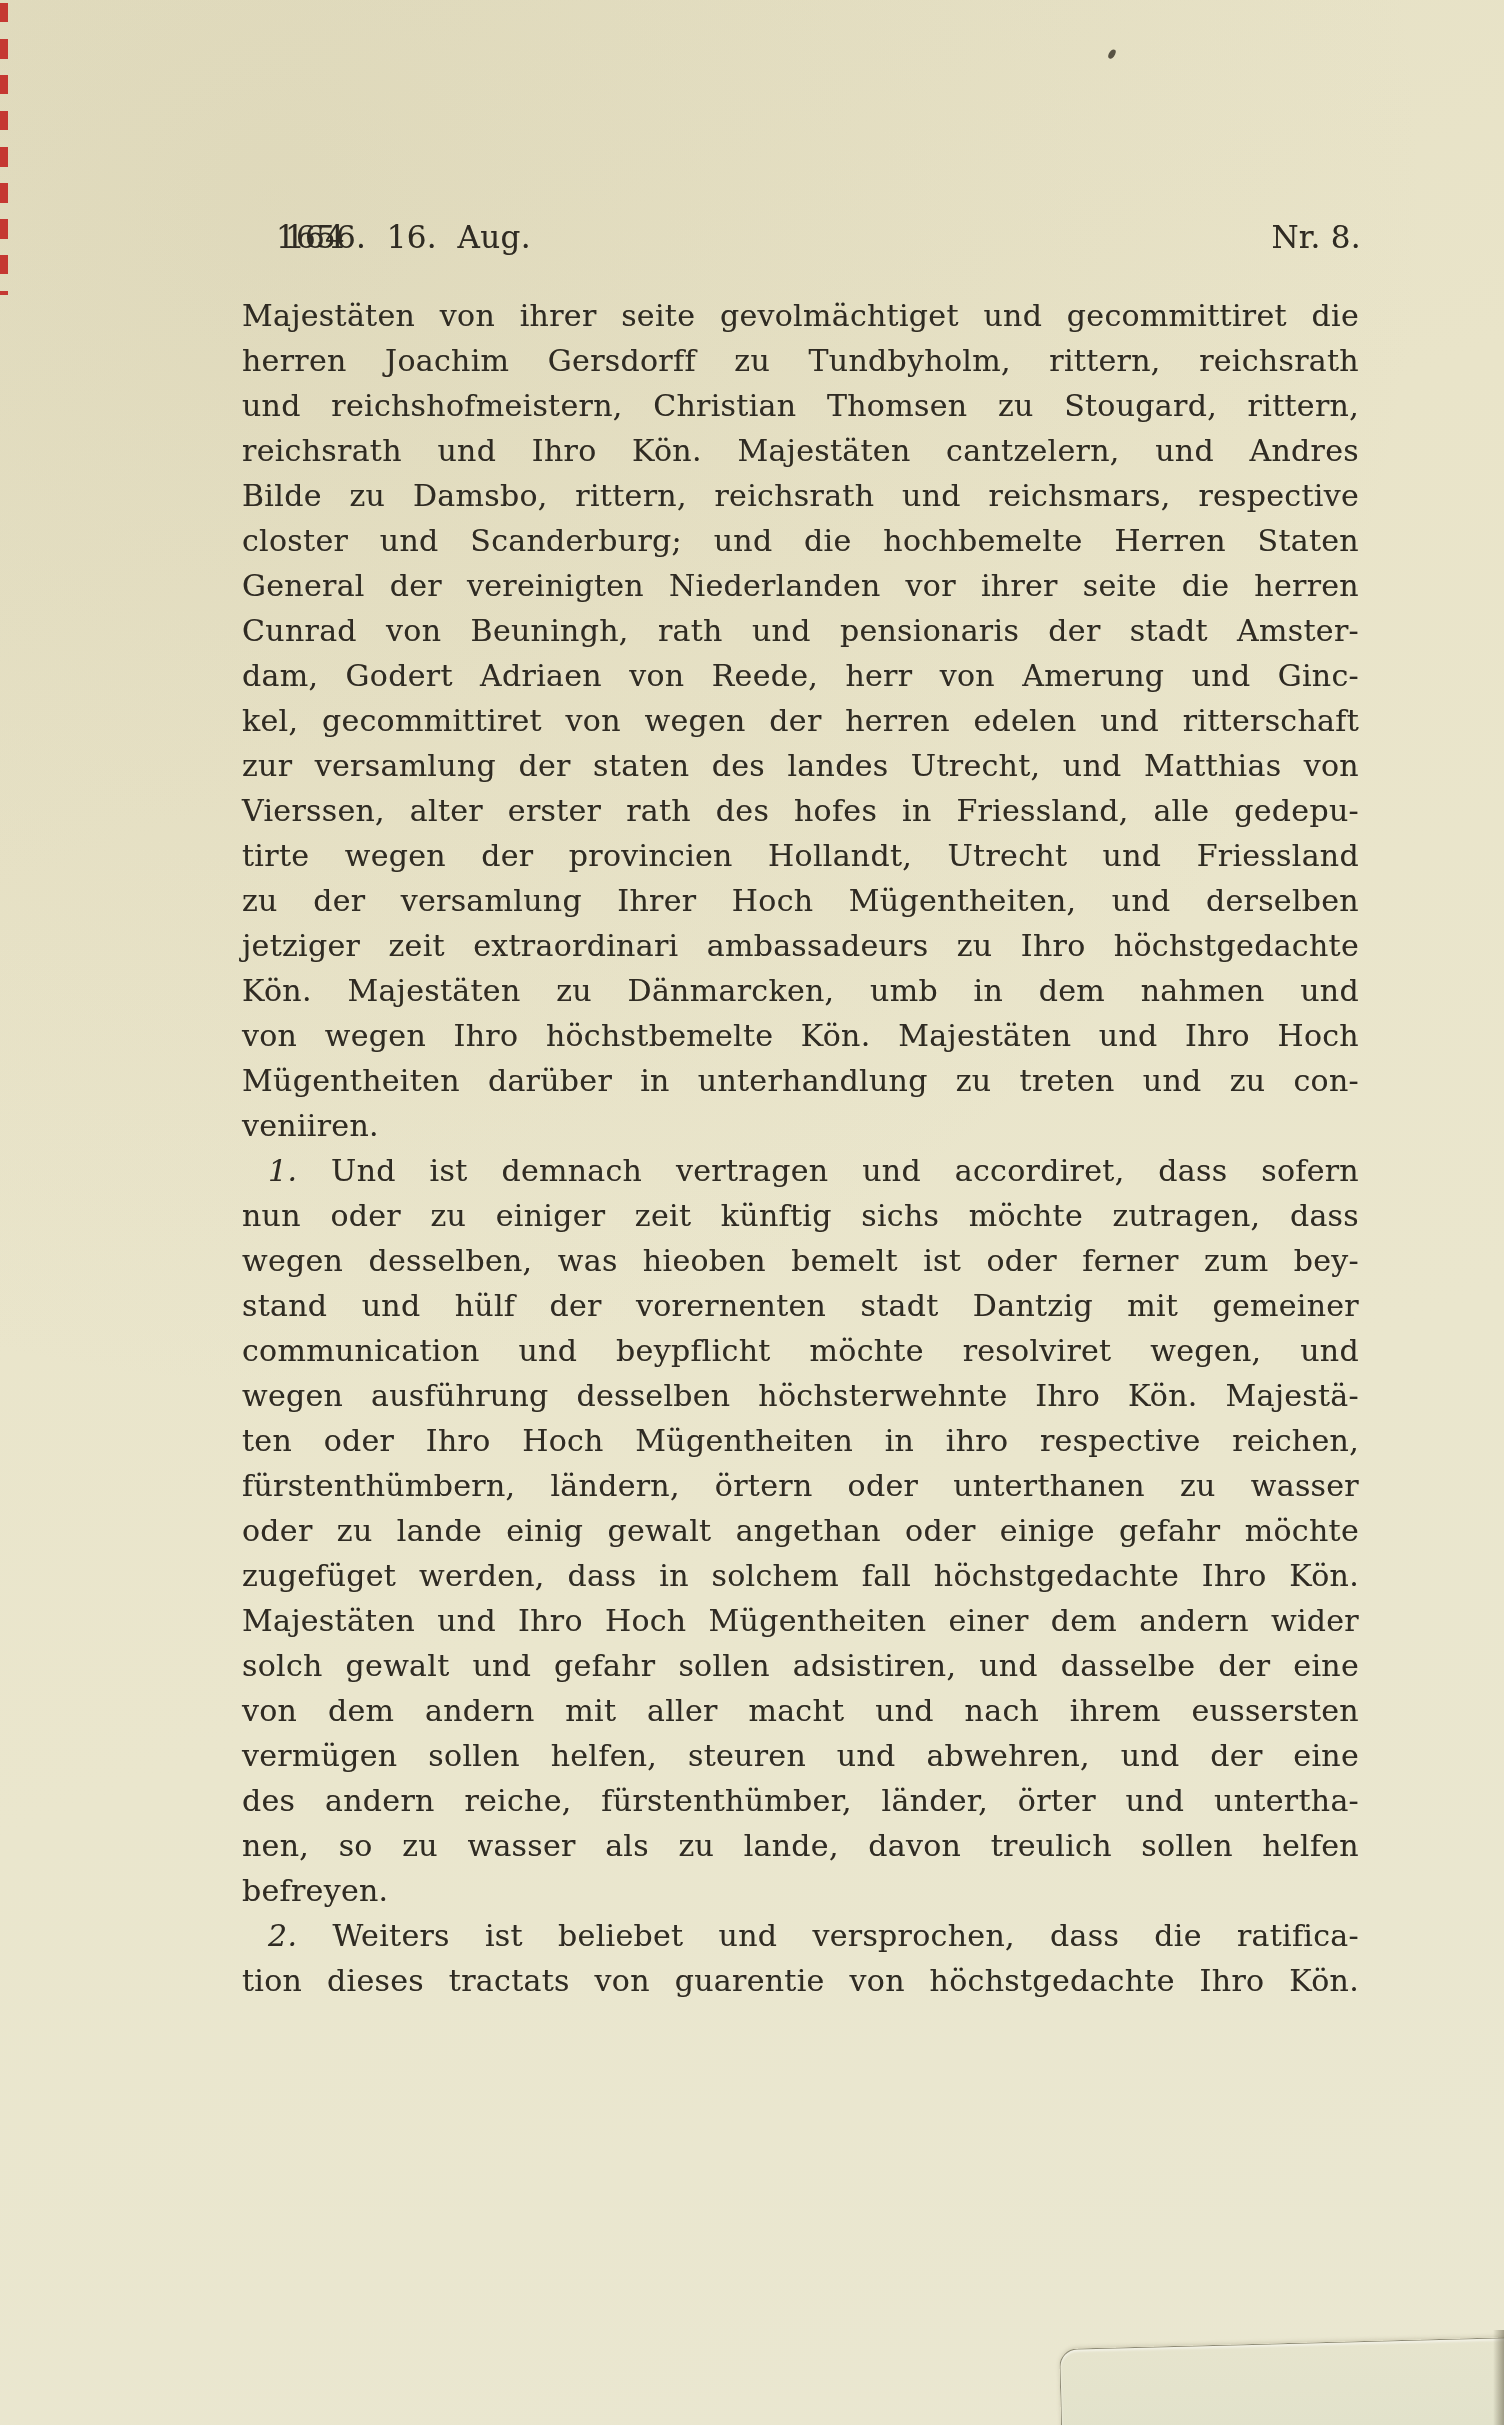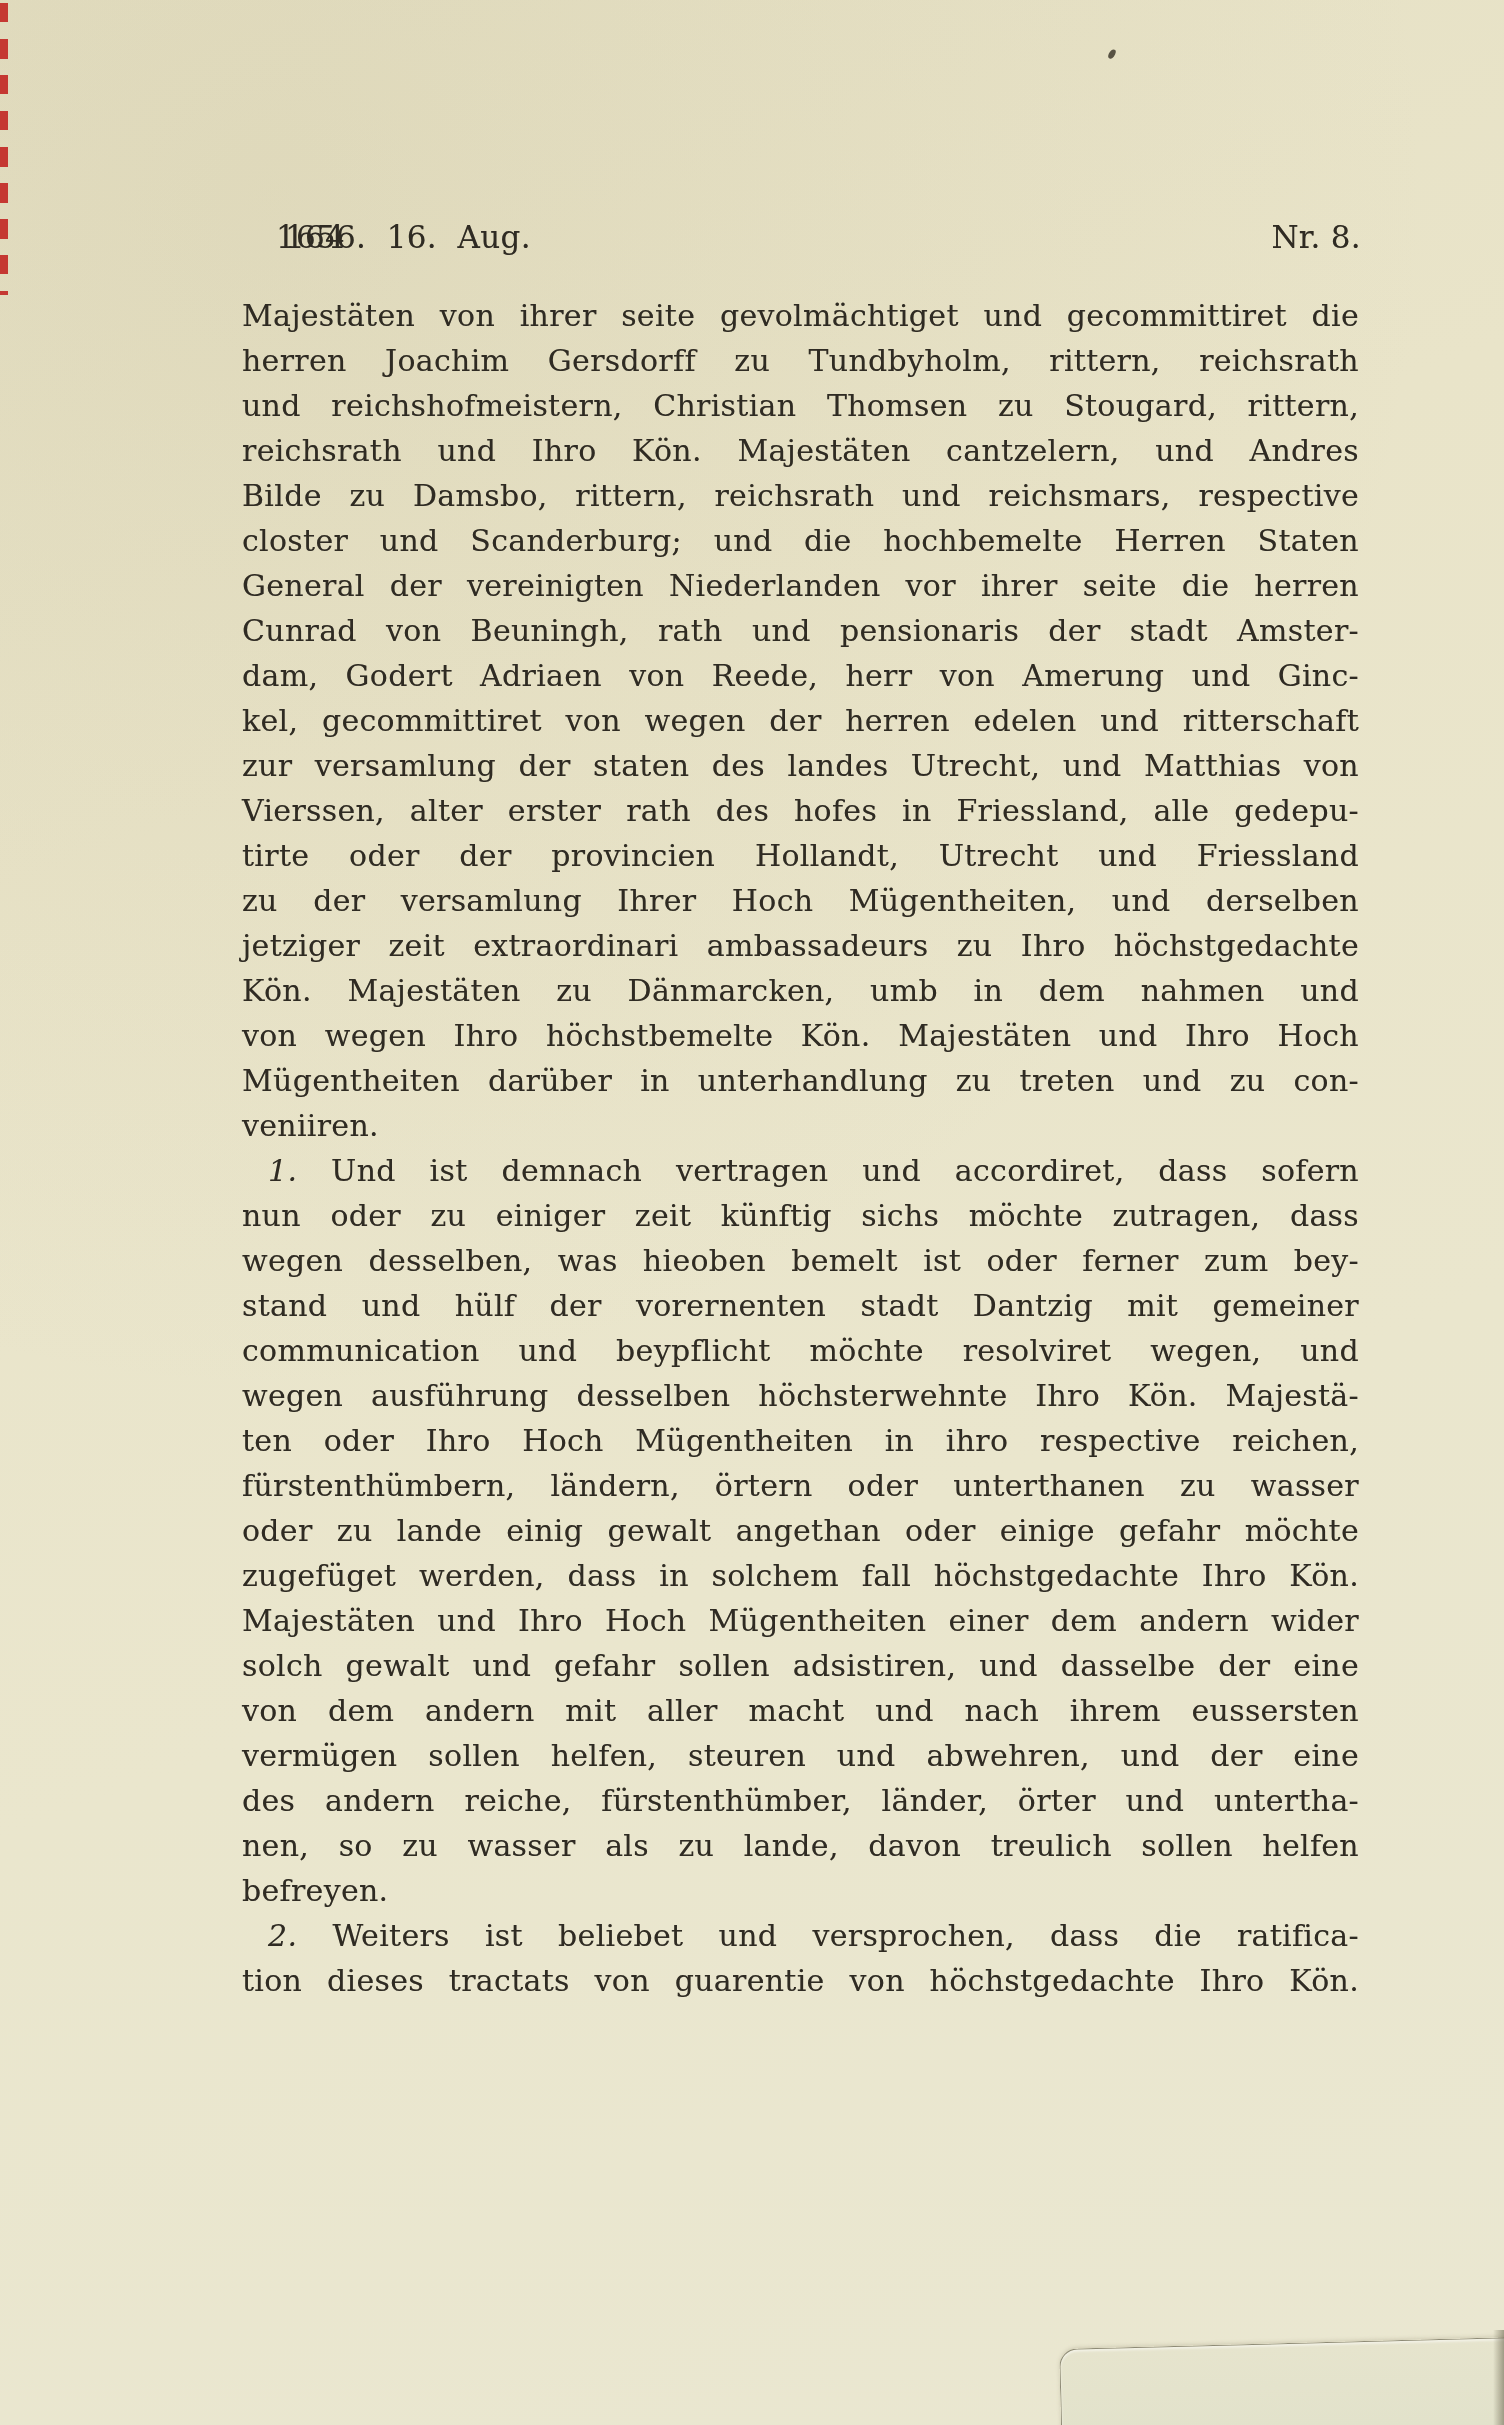--- a/index.html
+++ b/index.html
@@ -76,21 +76,21 @@
     <div class="ln">und reichshofmeistern, Christian Thomsen zu Stougard, rittern,</div>
     <div class="ln">reichsrath und Ihro Kön. Majestäten cantzelern, und Andres</div>
     <div class="ln">Bilde zu Damsbo, rittern, reichsrath und reichsmars, respective</div>
     <div class="ln">closter und Scanderburg; und die hochbemelte Herren Staten</div>
     <div class="ln">General der vereinigten Niederlanden vor ihrer seite die herren</div>
     <div class="ln">Cunrad von Beuningh, rath und pensionaris der stadt Amster-</div>
     <div class="ln">dam, Godert Adriaen von Reede, herr von Amerung und Ginc-</div>
     <div class="ln">kel, gecommittiret von wegen der herren edelen und ritterschaft</div>
     <div class="ln">zur versamlung der staten des landes Utrecht, und Matthias von</div>
     <div class="ln">Vierssen, alter erster rath des hofes in Friessland, alle gedepu-</div>
-    <div class="ln">tirte oder der provincien Hollandt, Utrecht und Friessland</div>
+    <div class="ln">tirte wegen der provincien Hollandt, Utrecht und Friessland</div>
     <div class="ln">zu der versamlung Ihrer Hoch Mügentheiten, und derselben</div>
     <div class="ln">jetziger zeit extraordinari ambassadeurs zu Ihro höchstgedachte</div>
     <div class="ln">Kön. Majestäten zu Dänmarcken, umb in dem nahmen und</div>
     <div class="ln">von wegen Ihro höchstbemelte Kön. Majestäten und Ihro Hoch</div>
     <div class="ln">Mügentheiten darüber in unterhandlung zu treten und zu con-</div>
     <div class="ln end">veniiren.</div>
 
     <div class="ln indent"><span class="pnum">1.</span> <span>Und ist demnach vertragen und accordiret, dass sofern</span></div>
     <div class="ln">nun oder zu einiger zeit künftig sichs möchte zutragen, dass</div>
     <div class="ln">wegen desselben, was hieoben bemelt ist oder ferner zum bey-</div>

